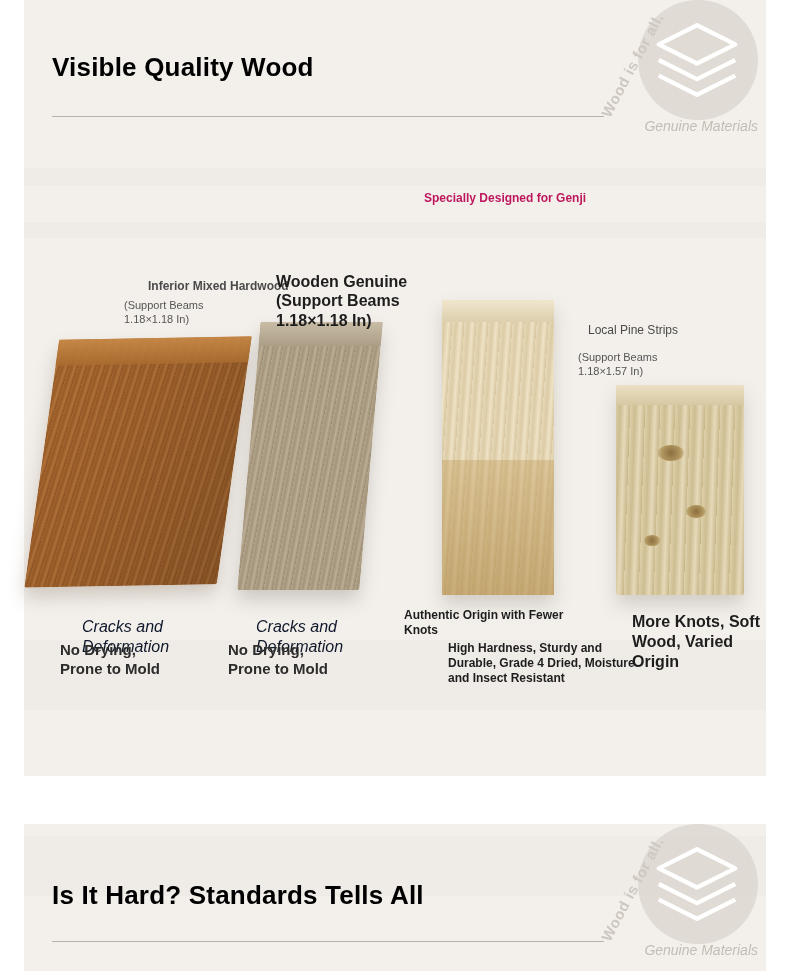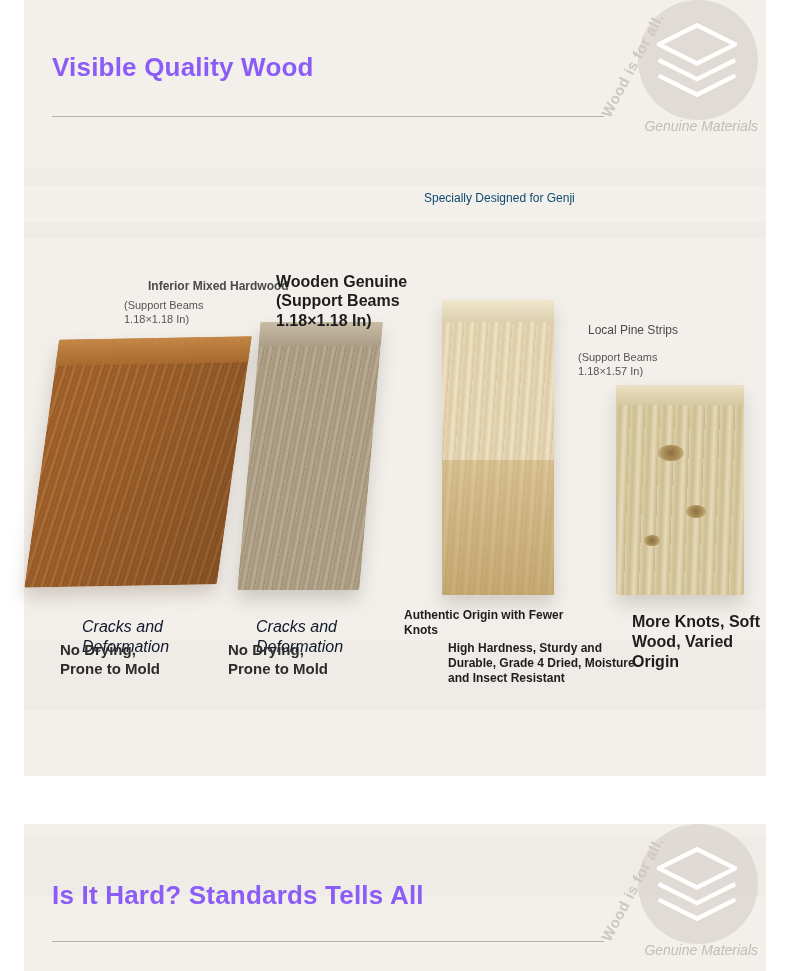--- a/index.html
+++ b/index.html
@@ -74,21 +74,21 @@
     color: #c3bcb3;
     white-space: nowrap;
     font-style: italic;
   }
 
   
   .section-heading {
     position: absolute;
     font-size: 26px;
     font-weight: bold;
-    color: #8b5cf6;
+    color: #000000;
     letter-spacing: 0.2px;
   }
   .heading-rule {
     position: absolute;
     height: 1px;
     background: #b9b2aa;
   }
 
   
   .photo-strip {
@@ -235,21 +235,22 @@
   }
   .lbl-bold-md {
     font-size: 12px;
     font-weight: bold;
     color: #1d1d1d;
   }
 
   .tag-genji {
     position: absolute;
     font-size: 12px;
-    color: #0c4a6e;
+    color: #be185d;
+    font-weight: bold;
   }
 
   
   .band {
     position: absolute;
     background: #efece7;
   }
 </style>
 </head>
 <body>

